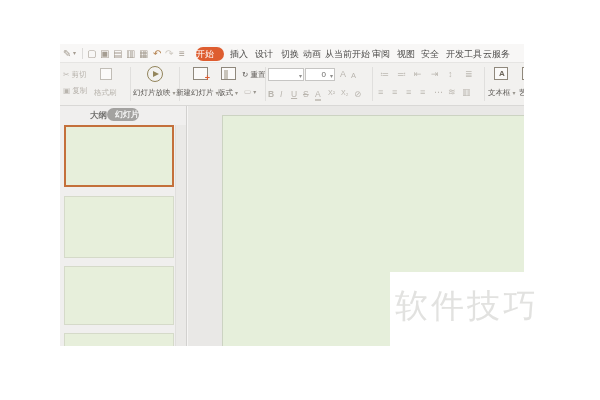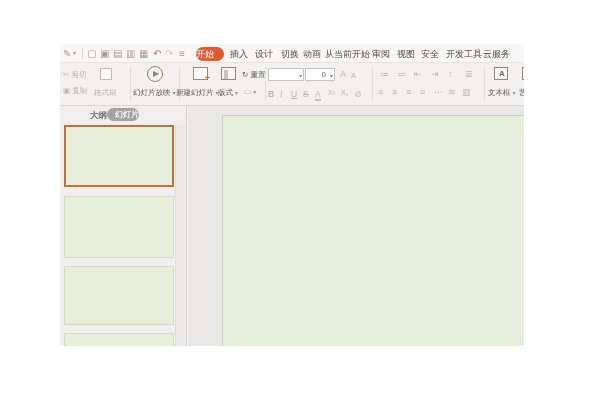--- a/index.html
+++ b/index.html
@@ -178,13 +178,16 @@
         <div class="thumb" style="top:208px; height:30px"></div>
       </div>
       <div class="sb-scroll"></div>
     </div>
 
     <div class="workspace">
       <div class="slide"></div>
     </div>
   </div>
 
+  <div class="cutout">
+    <span class="wm">软件技巧</span>
+  </div>
 </div>
 
 </body></html>

